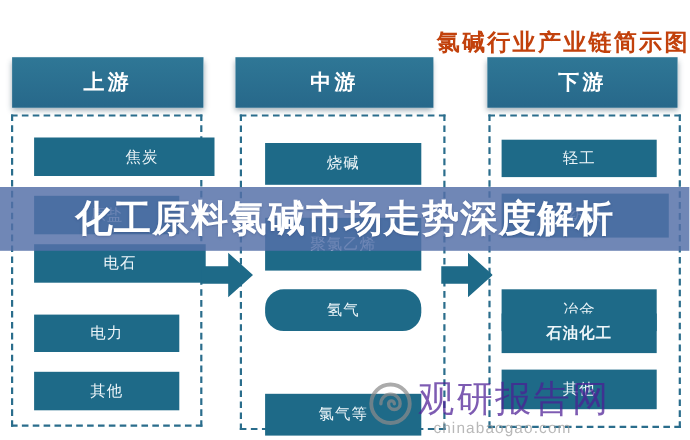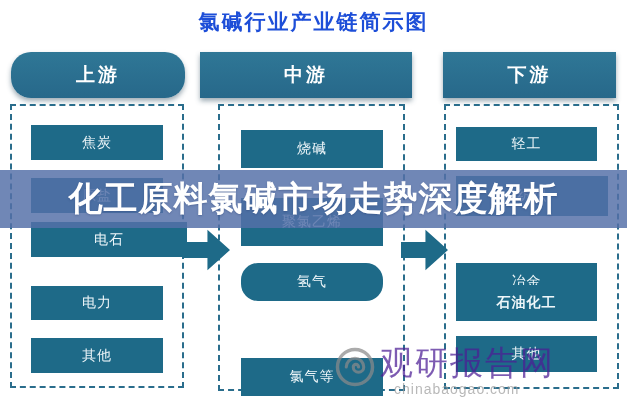--- a/index.html
+++ b/index.html
@@ -1,49 +1,49 @@
 <!DOCTYPE html>
 <html><head>
 <meta charset="utf-8">
 <style>
   html,body{margin:0;padding:0;background:#ffffff;}
   #stage{
     position:relative;width:627px;height:400px;overflow:hidden;
     background:#ffffff;font-family:"Liberation Sans","DejaVu Sans",sans-serif;
   }
   .page-title{
-    position:absolute;top:8px;left:0;width:627px;text-align:center;
-    font-size:21px;font-weight:bold;color:#1d4ed8;letter-spacing:2px;
+    position:absolute;top:24px;left:0;width:627px;text-align:right;
+    font-size:21px;font-weight:bold;color:#c2410c;letter-spacing:2px;
   }
   
   .col-header{
     position:absolute;top:52px;height:46px;
     background:linear-gradient(180deg,#2f7796 0%,#27688a 100%);
     box-shadow:0 3px 5px rgba(40,70,90,0.45);
     display:flex;align-items:center;justify-content:center;
     color:#ffffff;font-size:19px;font-weight:bold;letter-spacing:3px;
   }
-  #hdr-up{left:11px;width:174px;border-radius:20px;}
-  #hdr-mid{left:200px;width:212px;}
+  #hdr-up{left:11px;width:174px;}
+  #hdr-mid{left:214px;width:180px;}
   #hdr-down{left:443px;width:173px;}
   
   .col-frame{
     position:absolute;top:104px;border:2px dashed #2a6d8c;background:transparent;
   }
   #frame-up{left:10px;width:170px;height:280px;}
   #frame-mid{left:218px;width:183px;height:283px;}
   #frame-down{left:444px;width:171px;height:281px;}
   
   .item-box{
     position:absolute;background:#1e6a88;color:#eef6f9;
     display:flex;align-items:center;justify-content:center;
     font-size:14px;letter-spacing:1px;z-index:2;
   }
   
-  #up-0{left:31px;top:125px;width:132px;height:35px;}
+  #up-0{left:31px;top:125px;width:132px;height:35px;padding-left:32px;}
   #up-1{left:31px;top:178px;width:132px;height:35px;}
   #up-2{left:31px;top:222px;width:156px;height:35px;text-align:center;}
   #up-3{left:31px;top:286px;width:132px;height:34px;}
   #up-4{left:31px;top:338px;width:132px;height:35px;}
   
   #mid-0{left:241px;top:130px;width:142px;height:38px;}
   #mid-1{left:241px;top:198px;width:142px;height:48px;}
   #mid-2{left:241px;top:263px;width:142px;height:38px;border-radius:17px;}
   #mid-3{left:241px;top:328px;width:142px;height:38px;margin-top:30px;}
   

